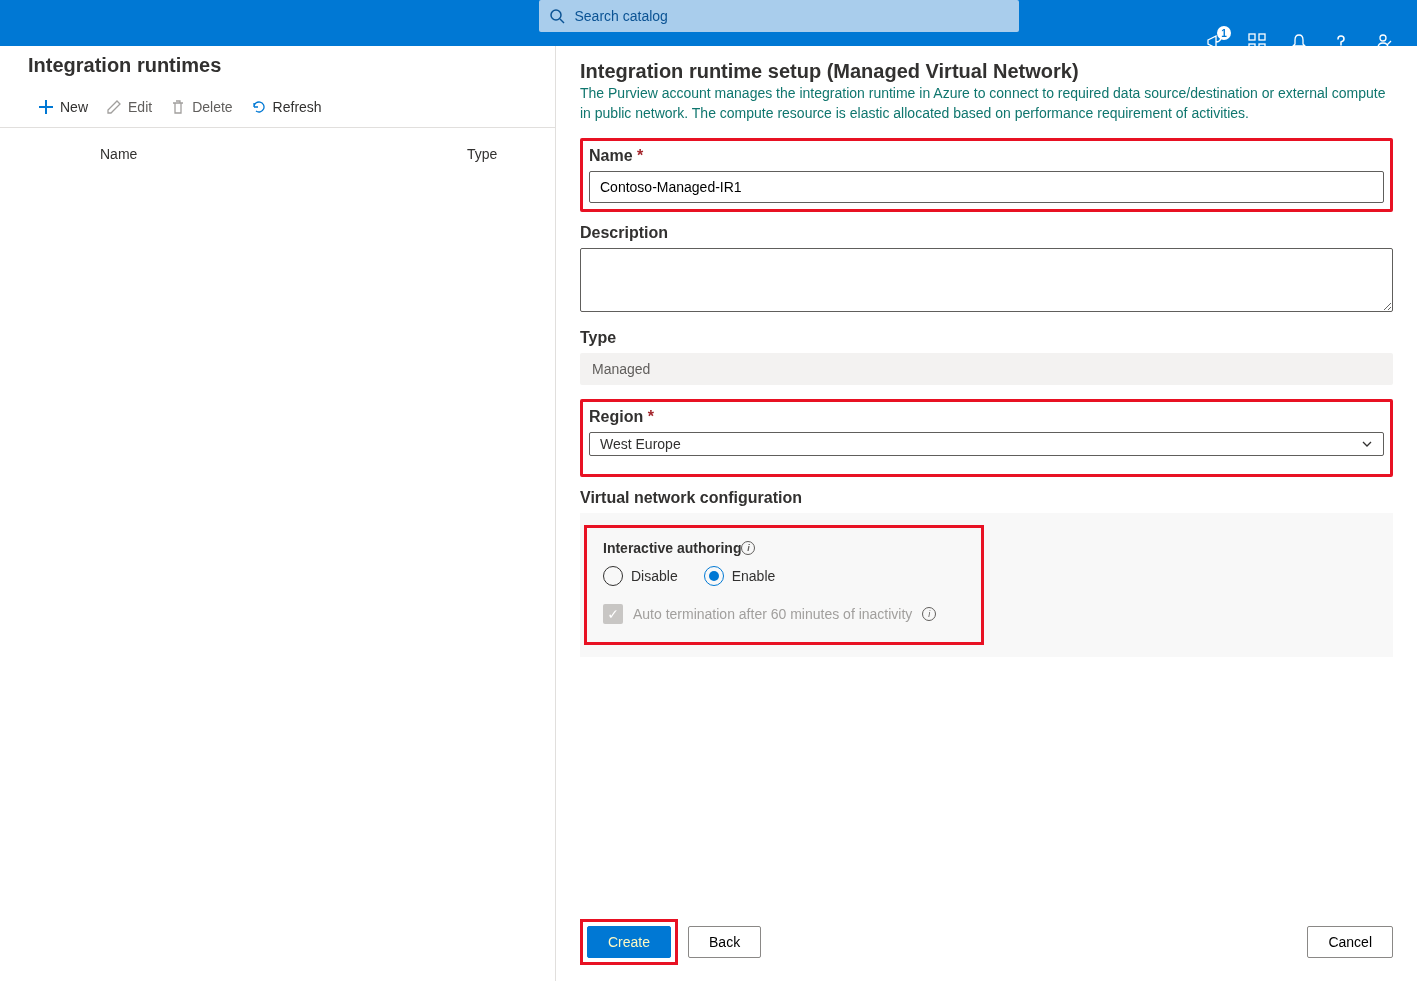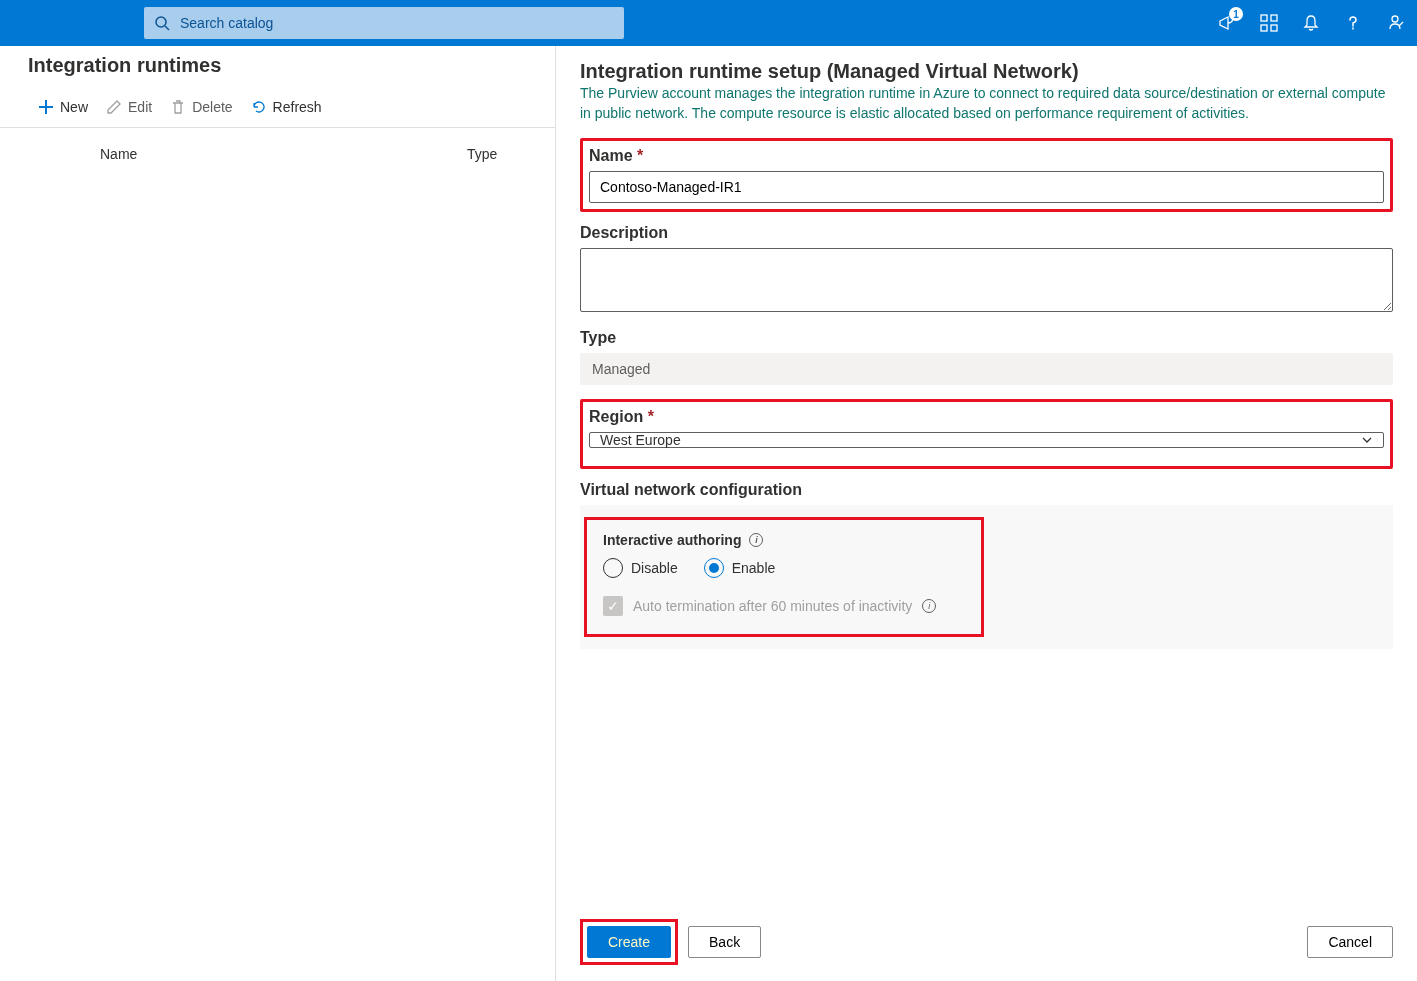--- a/index.html
+++ b/index.html
@@ -1,19 +1,19 @@
 <!DOCTYPE html>
 <html><head>
   <meta charset="utf-8">
   <style>
     * { box-sizing: border-box; margin: 0; padding: 0; }
     body { font-family: 'Segoe UI', Tahoma, sans-serif; font-size: 14px; color: #323130; background: #fff; }
     
     
-    .topbar { background: #0078d4; height: 46px; display: flex; align-items: center; padding: 0 4px; }
+    .topbar { background: #0078d4; height: 46px; display: flex; align-items: center; padding: 0 16px; flex-direction: column; }
     .search-wrap { margin-left: 140px; width: 480px; position: relative; }
     .search-input { width: 100%; height: 32px; background: #a9cdec; border: none; border-radius: 2px; padding: 0 10px 0 36px; font-size: 14px; color: #0b5394; }
     .search-input::placeholder { color: #0b5394; }
     .search-icon { position: absolute; left: 10px; top: 50%; transform: translateY(-50%); width: 16px; height: 16px; }
     .topbar-right { margin-left: auto; display: flex; align-items: center; gap: 22px; padding-right: 8px; }
     .top-icon { width: 20px; height: 20px; position: relative; cursor: pointer; }
     .badge { position: absolute; top: -6px; right: -6px; background: #fff; color: #0078d4; border-radius: 50%; width: 14px; height: 14px; font-size: 10px; font-weight: 600; display: flex; align-items: center; justify-content: center; }
     
     
     .main { display: flex; height: calc(100vh - 46px); }
@@ -32,30 +32,30 @@
     .right-panel { flex: 1; padding: 14px 24px 16px; display: flex; flex-direction: column; overflow: auto; position: relative; }
     .panel-title { font-size: 20px; font-weight: 600; }
     .panel-desc { font-size: 14px; line-height: 1.45; color: #0f766e; margin-bottom: 14px; }
     
     .form-group { margin-bottom: 14px; }
     .label { font-size: 16px; font-weight: 600; margin-bottom: 6px; display: block; }
     .required { color: #a4262c; }
     .text-input { width: 100%; height: 32px; border: 1px solid #605e5c; border-radius: 2px; padding: 0 10px; font-size: 14px; }
     .textarea { width: 100%; height: 64px; border: 1px solid #605e5c; border-radius: 2px; padding: 6px 10px; font-size: 14px; resize: both; }
     .readonly-field { width: 100%; height: 32px; background: #f3f2f1; border-radius: 2px; padding: 0 12px; display: flex; align-items: center; color: #605e5c; }
-    .select { width: 100%; height: 16px; border: 1px solid #605e5c; border-radius: 2px; padding: 0 10px; display: flex; align-items: center; justify-content: space-between; cursor: pointer; }
+    .select { width: 100%; height: 24px; border: 1px solid #605e5c; border-radius: 2px; padding: 0 10px; display: flex; align-items: center; justify-content: space-between; cursor: pointer; }
     .chevron-down { width: 12px; height: 12px; }
     
     .highlight-red { border: 3px solid #e81123; padding: 6px; border-radius: 2px; }
     .hl-name { margin-bottom: 12px; }
     .hl-region { margin-bottom: 12px; }
     
     .vnet-section { background: #f8f8f8; padding: 12px 0; }
     .auth-box { border: 3px solid #e81123; padding: 12px 16px 18px; width: 400px; margin-left: 4px; }
-    .auth-title { font-weight: 600; display: flex; align-items: center; gap: 8px; margin-bottom: 10px; }
+    .auth-title { font-weight: 600; display: flex; align-items: center; gap: 0; margin-bottom: 10px; }
     .info-circle { width: 14px; height: 14px; border: 1px solid #605e5c; border-radius: 50%; display: inline-flex; align-items: center; justify-content: center; font-size: 9px; font-style: italic; color: #605e5c; }
     .radios { display: flex; gap: 26px; margin-bottom: 18px; }
     .radio-opt { display: flex; align-items: center; gap: 8px; cursor: pointer; }
     .radio-circle { width: 20px; height: 20px; border: 1px solid #323130; border-radius: 50%; display: flex; align-items: center; justify-content: center; }
     .radio-circle.checked { border-color: #0078d4; }
     .radio-dot { width: 10px; height: 10px; background: #0078d4; border-radius: 50%; }
     .checkbox-row { display: flex; align-items: center; gap: 10px; color: #a19f9d; }
     .checkbox { width: 20px; height: 20px; background: #c8c6c4; border-radius: 2px; display: flex; align-items: center; justify-content: center; }
     .checkmark { color: #fff; font-size: 14px; }
     

